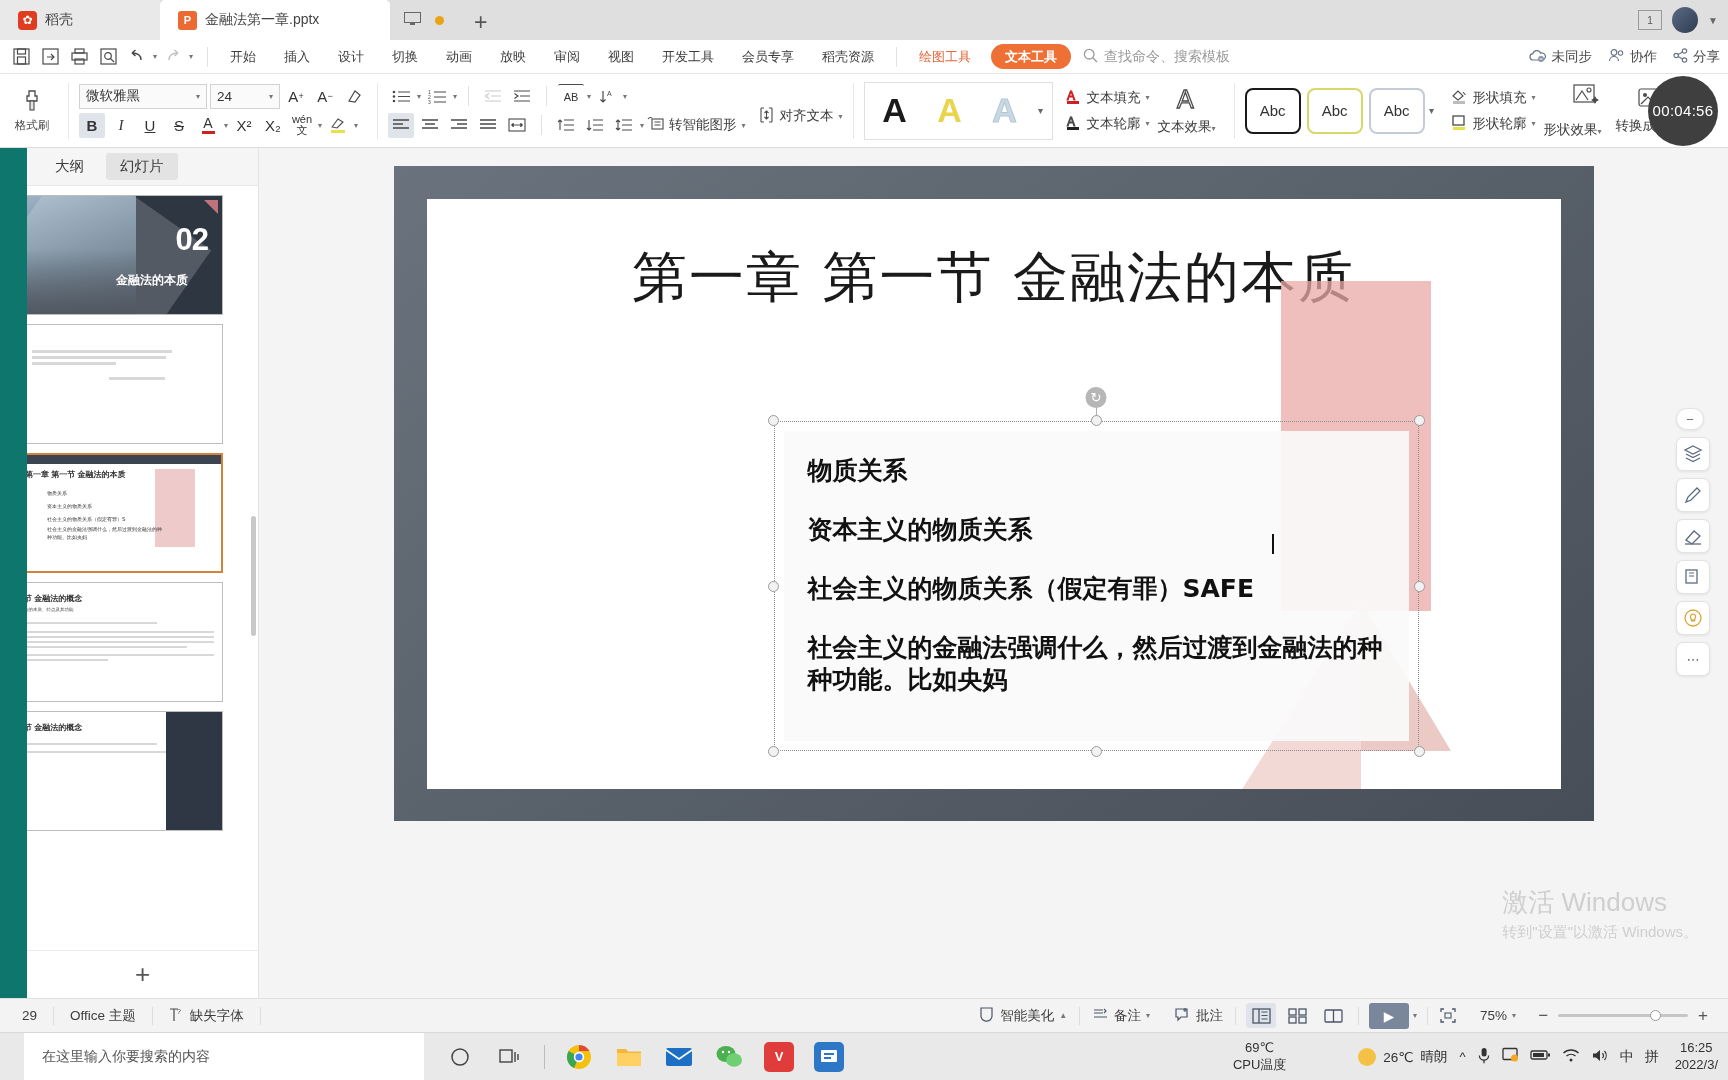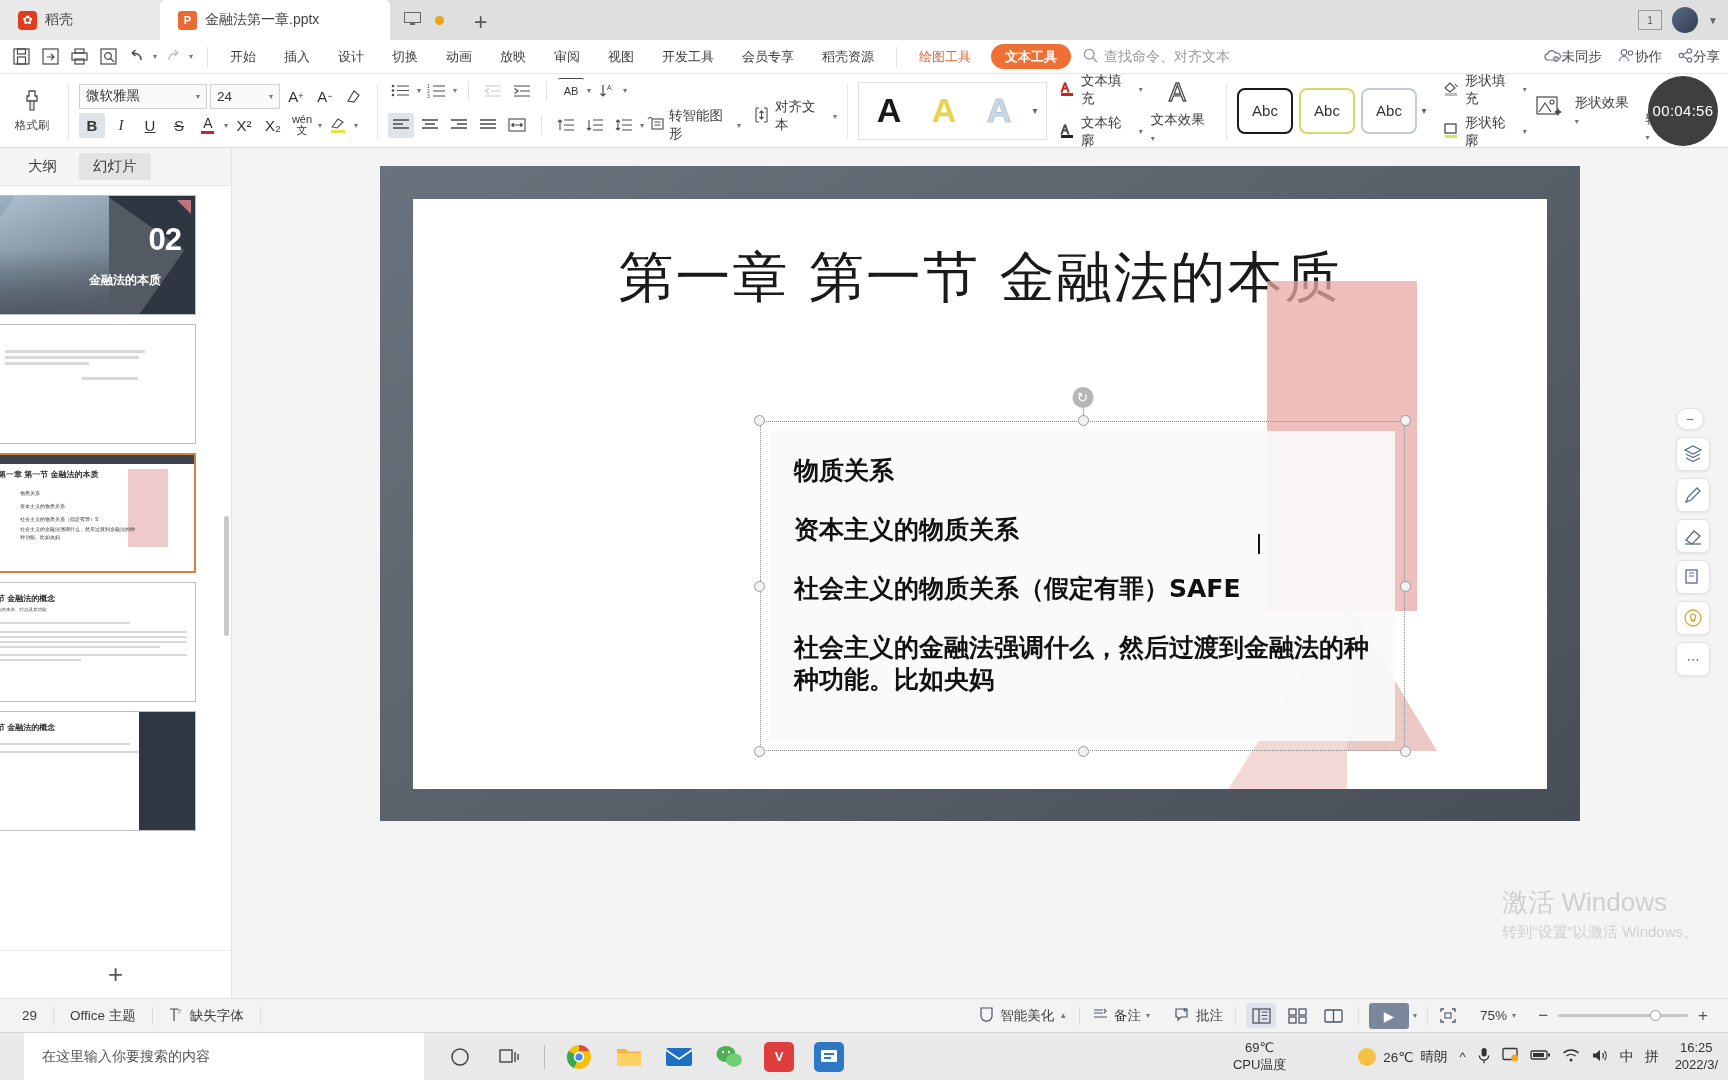--- a/index.html
+++ b/index.html
@@ -33,21 +33,21 @@
   .qat { display:flex; align-items:center; gap:3px; padding:0 6px 0 8px;}
   .qat .ic { width:26px;height:24px; display:flex;align-items:center;justify-content:center; color:#4a4a4a;}
   .qat .ic svg { display:block; }
   .vsep { width:1px; height:20px; background:#e2e2e2; margin:0 8px;}
   .menus { display:flex; align-items:center; gap:0; }
   .menu-item { padding:0 14px; height:34px; line-height:34px; font-size:13px; color:#3d3d3d; cursor:pointer; white-space:nowrap;}
   .menu-item.tool { color:#e2673a; }
   .menu-item.pill { background:#ee7035; color:#fff; border-radius:14px; height:25px; line-height:25px; padding:0 14px; font-weight:bold; margin-left:6px;}
   .searchbox { display:flex; align-items:center; gap:6px; margin-left:12px; color:#9a9a9a; font-size:14px;}
   .menubar-right { margin-left:auto; display:flex; align-items:center; gap:16px; padding-right:8px; color:#4a4a4a; font-size:13.5px;}
-  .mr-item { display:flex;align-items:center;cursor:pointer;}
+  .mr-item { display:flex;align-items:center;gap:5px; cursor:pointer;}
 
   
   .ribbon { height:74px; background:#fff; border-bottom:1px solid #dcdcdc; display:flex; align-items:center; flex:0 0 74px; position:relative; overflow:hidden;}
   .rgroup { display:flex; align-items:center; height:72px; padding:0 6px; }
   .rsep { width:1px; height:56px; background:#e8e8e8; margin:0 4px;}
   .fmtbrush { display:flex;flex-direction:column;align-items:center; justify-content:center; width:52px; font-size:11.5px; color:#444; gap:2px;}
   .fontrows { display:flex; flex-direction:column; gap:4px; }
   .rrow { display:flex; align-items:center; gap:3px; }
   .fontname { width:128px;height:25px;border:1px solid #d2d2d2;background:#fafafa;font-size:13.5px;display:flex;align-items:center;padding:0 6px;color:#333;justify-content:space-between;}
   .fontsize { width:70px;height:25px;border:1px solid #d2d2d2;background:#fafafa;font-size:13.5px;display:flex;align-items:center;padding:0 6px;color:#333;justify-content:space-between;}
@@ -65,21 +65,21 @@
   .twocol { display:flex;flex-direction:column; gap:6px;}
   .ttext { display:flex;align-items:center;gap:5px;font-size:13.5px;color:#3c3c3c;}
   .abcbox { width:56px;height:46px;border-radius:8px;display:flex;align-items:center;justify-content:center;font-size:15px;color:#333;background:#fff;}
   .abc1 { border:2px solid #1a1a1a; }
   .abc2 { border:2px solid #d6d96a; }
   .abc3 { border:2px solid #c3ccd6; }
   .timer { position:absolute; right:10px; top:50%; transform:translateY(-50%); width:70px;height:70px;border-radius:50%;
            background:#3f3f3f;color:#fff;display:flex;align-items:center;justify-content:center;font-size:15px; letter-spacing:.3px;}
 
   
-  .body { flex:1; display:flex; position:relative; min-height:0; background:#14532d;}
+  .body { flex:1; display:flex; position:relative; min-height:0; background:#0f766e;padding-left:27px;}
 
   
   .sidebar { width:232px; background:#fff; display:flex; flex-direction:column; border-right:1px solid #e3e3e3; position:relative;}
   .sb-tabs { height:38px; display:flex; align-items:center; gap:8px; padding-left:14px; background:#f5f5f5; border-bottom:1px solid #e8e8e8;}
   .sb-tab { padding:4px 14px; font-size:14.5px; color:#3a3a3a; border-radius:3px; cursor:pointer;}
   .sb-tab.sel { background:#e3e3e3; }
   .thumbs { flex:1; overflow:hidden; position:relative; background:#fff; }
   .thumb { width:206px; height:120px; margin:9px 0 0 -10px; border:1px solid #bdbdbd; background:#fff; position:relative; overflow:hidden;}
   .thumb.sel { border:2px solid #d2843c; }
   .thumb-dark { position:absolute;inset:0;background:#2e3642;}
@@ -247,21 +247,21 @@
     <div class="vsep"></div>
     <div class="menu-item tool">绘图工具</div>
     <div class="menu-item pill">文本工具</div>
     <div class="searchbox">
       <span>
         <svg width="15" height="15" viewBox="0 0 15 15">
             <circle cx="6.2" cy="6.2" r="4.8" fill="none" stroke="#9a9a9a" stroke-width="1.3"></circle>
             <path d="M9.8 9.8 L14 14" stroke="#9a9a9a" stroke-width="1.3"></path>
           </svg>
       </span>
-      <span>查找命令、对齐文本</span>
+      <span>查找命令、搜索模板</span>
     </div>
     <div class="menubar-right">
       <span class="mr-item">
         <span>
           <svg width="19" height="15" viewBox="0 0 19 15">
               <path d="M4.5 12 a3.2 3.2 0 0 1 0.4 -6.3 a4 4 0 0 1 7.6 -0.6 a3 3 0 0 1 2.5 6.9 z" fill="none" stroke="#6a7585" stroke-width="1.2"></path>
               <circle cx="13" cy="11" r="3" fill="#8b95a5"></circle>
               <rect x="11.5" y="10.5" width="3" height="1" fill="#fff"></rect>
             </svg>
         </span>
@@ -537,21 +537,21 @@
           <span>
             <svg width="17" height="17" viewBox="0 0 17 17">
                 <rect x="2" y="2" width="11" height="9" fill="none" stroke="#4a4a4a" stroke-width="1.3"></rect>
                 <rect x="2" y="13" width="12" height="3" fill="#e8e14a"></rect>
               </svg>
           </span>
           <span>形状轮廓</span>
           <span class="caret">▾</span>
         </div>
       </div>
-      <div style="display:flex;flex-direction:row;align-items:flex-start;gap:10px;padding:0 8px;cursor:pointer">
+      <div style="display:flex;flex-direction:column;align-items:flex-end;gap:10px;padding:0 8px;cursor:pointer">
         <span>
           <svg width="30" height="26" viewBox="0 0 30 26">
               <rect x="2" y="3" width="20" height="17" fill="none" stroke="#4a4a4a" stroke-width="1.2"></rect>
               <path d="M4 18 L10 9 L16 18" fill="none" stroke="#4a4a4a" stroke-width="1.2"></path>
               <circle cx="17" cy="8" r="2" fill="none" stroke="#4a4a4a" stroke-width="1.1"></circle>
               <path d="M23 14 l1.4 2.6 L27 18 l-2.6 1.4 L23 22 l-1.4 -2.6 L19 18 l2.6 -1.4 z" fill="#4a4a4a"></path>
             </svg>
         </span>
         <span class="lbl"><span>形状效果</span><span class="caret">▾</span></span>
       </div>

